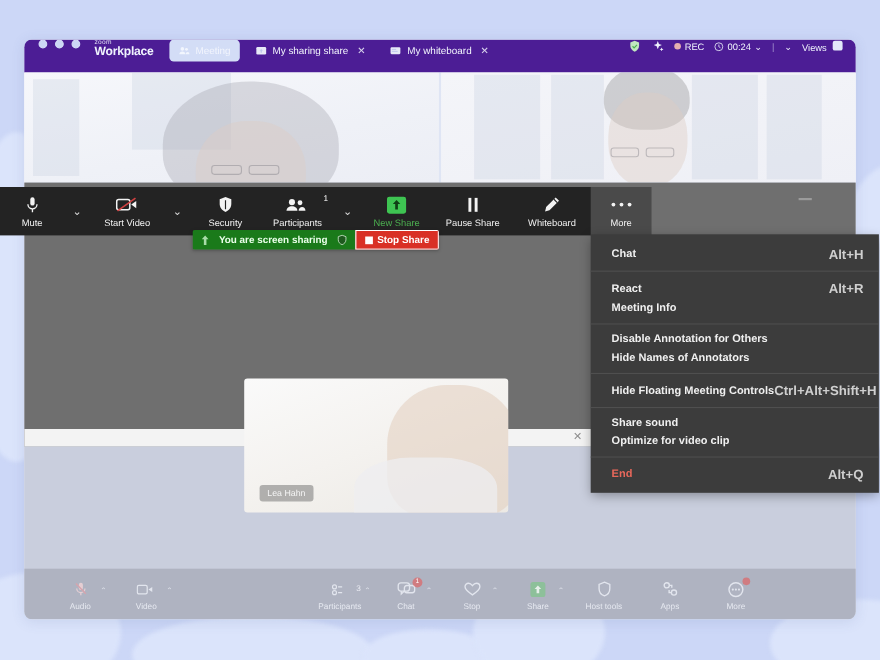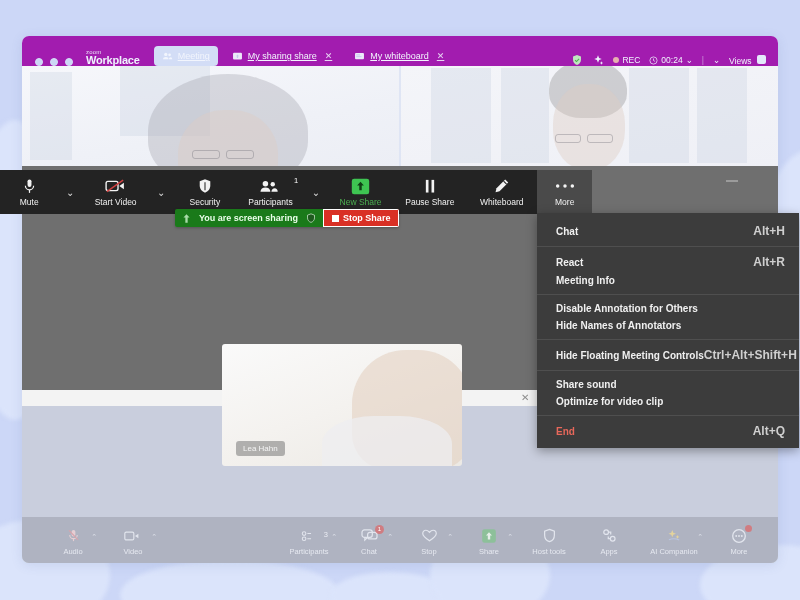--- a/index.html
+++ b/index.html
@@ -33,40 +33,39 @@
     background: #eef1fb;
     border-radius: 7px;
     overflow: hidden;
     box-shadow: 0 2px 12px rgba(70,90,150,0.13);
   }
 
   
   #titlebar {
     position: relative;
     height: 30px;
-    background: #a21caf;
-    display: flex; align-items: flex-end;
+    background: #4c1d95;
+    display: flex; align-items: flex-start;
     padding: 0 8px;
     color: #fbfcff;
     font-size: 9.5px;
   }
   .traffic { display: flex; gap: 7px; align-items: center; margin-left: 5px; margin-right: 13px; }
   .traffic i { width: 8px; height: 8px; border-radius: 50%; background: #ccd7f5; border: 1px solid #d4ddf7; display:block; }
   .brand { line-height: 1.02; margin-right: 14px; color: #eff3fd; }
   .brand .b1 { font-size: 6px; letter-spacing: .2px; display:block; opacity:.9;}
   .brand .b2 { font-size: 11px; font-weight: 700; display:block; letter-spacing:-.2px;}
   .tabs { display: flex; align-items: center; gap: 6px; }
   .tab {
     display: flex; align-items: center; gap: 5px;
     height: 20px; padding: 0 8px;
     border-radius: 4px;
     color: #f2f5fd; font-size: 9px;
     background: transparent;
     white-space: nowrap;
-    text-decoration: underline;
   }
   .tab.active { background: #d3ddf6; }
   .tab .tclose { font-size: 9px; opacity: .85; margin-left: 3px; }
   .tabicon { width: 11px; height: 11px; display:inline-block; opacity:.95;}
   .tr-group { margin-left: auto; display: flex; align-items: center; gap: 9px; font-size: 8.5px; color: #f0f4fd; padding-right: 4px;}
   .rec { display:flex; align-items:center; gap:3px; }
   .rec .dot { width:6px;height:6px;border-radius:50%;background:#e7b0b0;display:block;}
   .pipe { opacity: .5; }
   .views-sq { width:9px;height:9px;border-radius:2px;background:#e3e9fa;display:inline-block;margin-left:3px;}
 
@@ -446,31 +445,20 @@
             <span class="bico">
               <svg width="15" height="15" viewBox="0 0 16 16">
                   <circle cx="4.4" cy="4.4" r="2.5" fill="none" stroke="#eef1f8" stroke-width="1.3"></circle>
                   <circle cx="11.4" cy="11.4" r="2.5" fill="none" stroke="#eef1f8" stroke-width="1.3"></circle>
                   <path d="M6.9 4.4h2.4v2.4M9.1 11.4H6.7V9" fill="none" stroke="#eef1f8" stroke-width="1.3"></path>
                 </svg>
             </span>
             <span>Apps</span>
           </div>
 
-          <div class="bitem" style="width:68px">
-            <span class="bico">
-              <svg width="17" height="15" viewBox="0 0 18 16">
-                  <path d="M6.6 2.2l1.1 2.8L10.5 6 7.7 7.1 6.6 9.9 5.5 7.1 2.7 6l2.8-1z" fill="rgba(250,225,140,0.85)"></path>
-                  <path d="M12.2 7.4l.6 1.5 1.5.6-1.5.6-.6 1.5-.6-1.5-1.5-.6 1.5-.6z" fill="rgba(250,225,140,0.85)"></path>
-                  <path d="M3 12.6c2.6-1.1 7.6-1.3 11 .3" stroke="rgba(190,205,240,0.8)" stroke-width="1.2" fill="none"></path>
-                </svg>
-            </span>
-            <span class="caret" style="right:5px">⌃</span>
-            <span>AI Companion</span>
-          </div>
 
           <div class="bitem">
             <span class="bico">
               <svg width="16" height="16" viewBox="0 0 16 16">
                   <circle cx="8" cy="8" r="6.3" fill="none" stroke="#eef1f8" stroke-width="1.3"></circle>
                   <circle cx="5.2" cy="8" r=".95" fill="#eef1f8"></circle>
                   <circle cx="8" cy="8" r=".95" fill="#eef1f8"></circle>
                   <circle cx="10.8" cy="8" r=".95" fill="#eef1f8"></circle>
                 </svg>
             </span>

